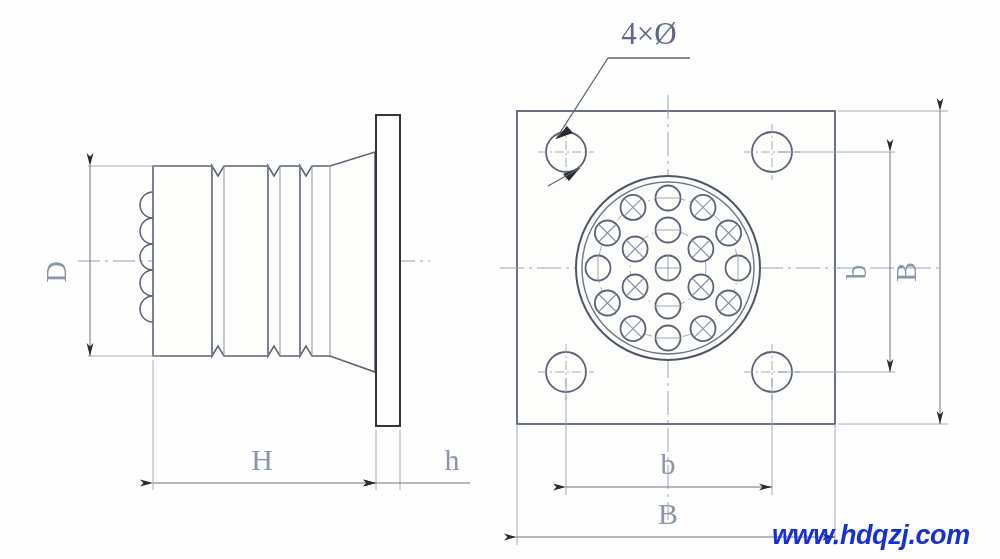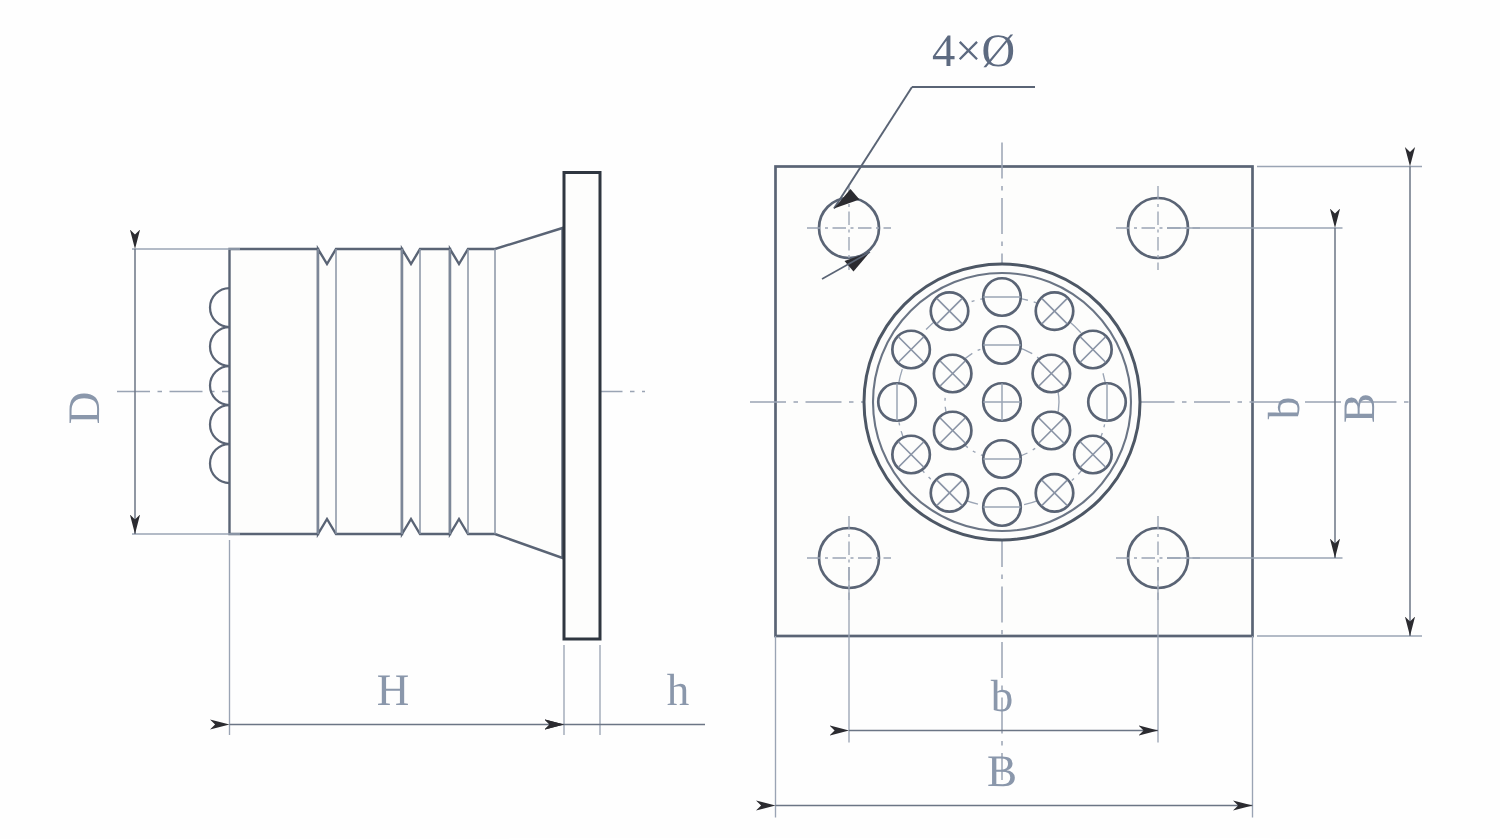--- a/index.html
+++ b/index.html
@@ -248,13 +248,14 @@
 
       <g>
         <line x1="517" y1="424" x2="517" y2="545" stroke="#9aa4b4" stroke-width="0.9"></line>
         <line x1="835" y1="424" x2="835" y2="545" stroke="#9aa4b4" stroke-width="0.9"></line>
         <line x1="517" y1="537" x2="835" y2="537" stroke="#6b7585" stroke-width="1" marker-start="url(#arrL)" marker-end="url(#arrR)"></line>
         <text class="dimlabel" x="668" y="524" text-anchor="middle">B</text>
       </g>
     </g>
   </svg>
 
+  <div class="watermark">www.hdqzj.com</div>
 </div>
 
 </body></html>

